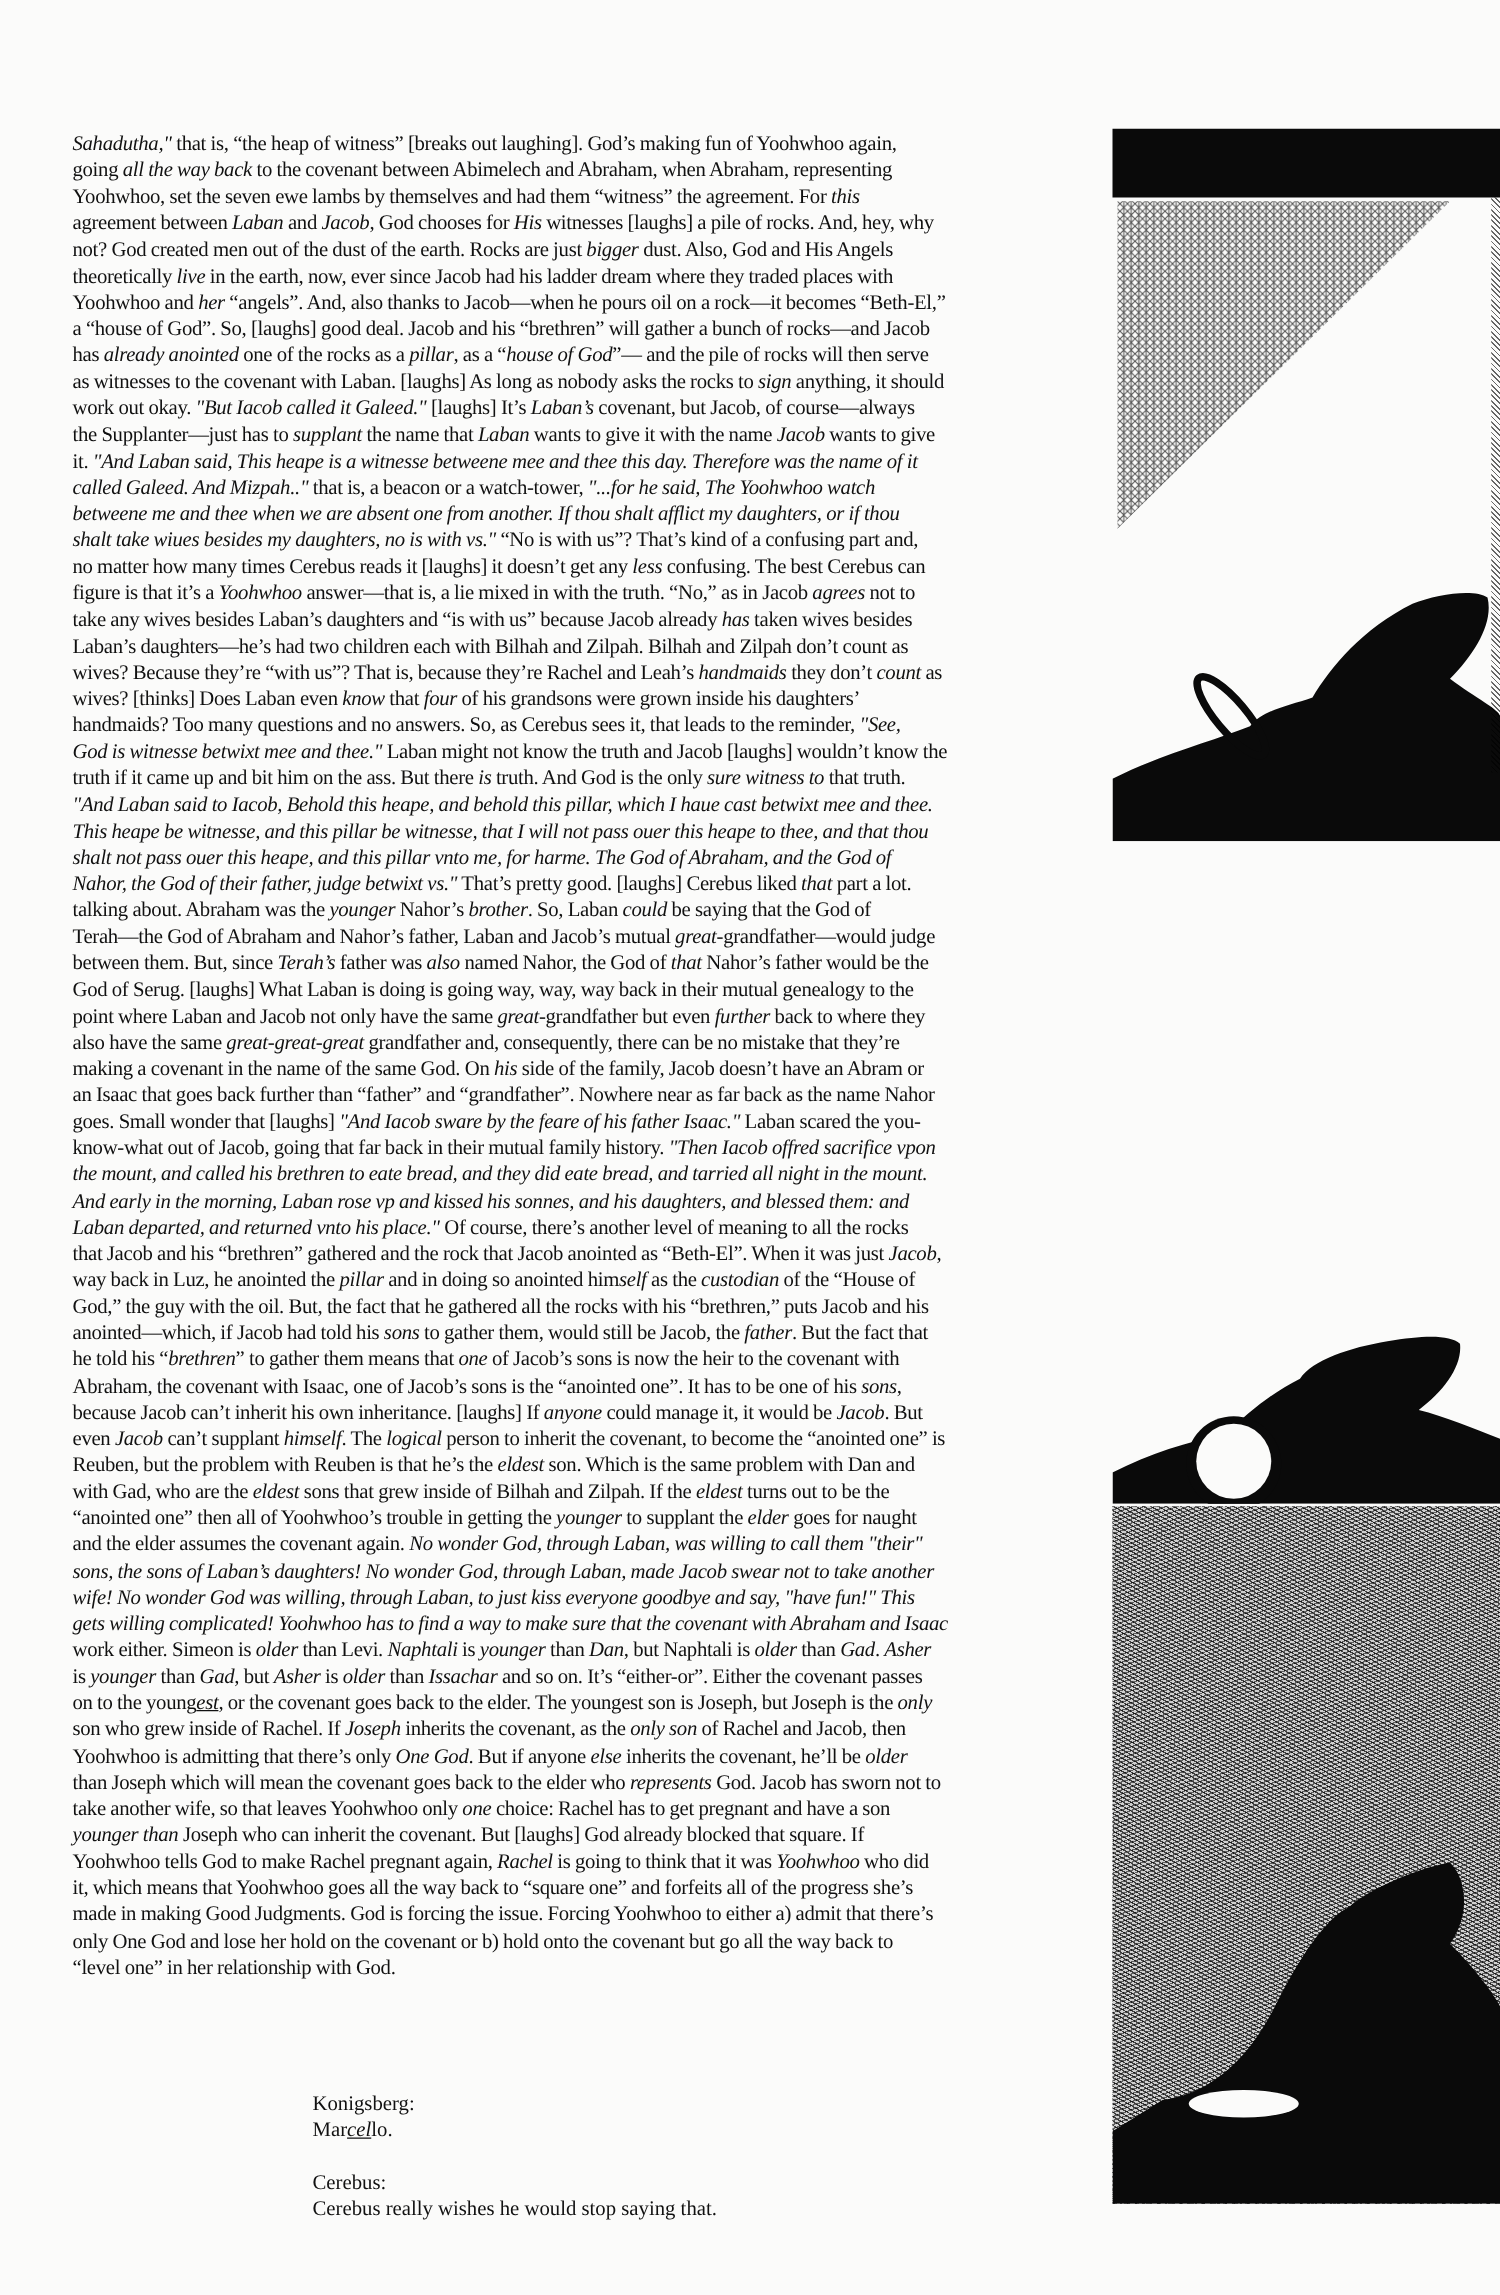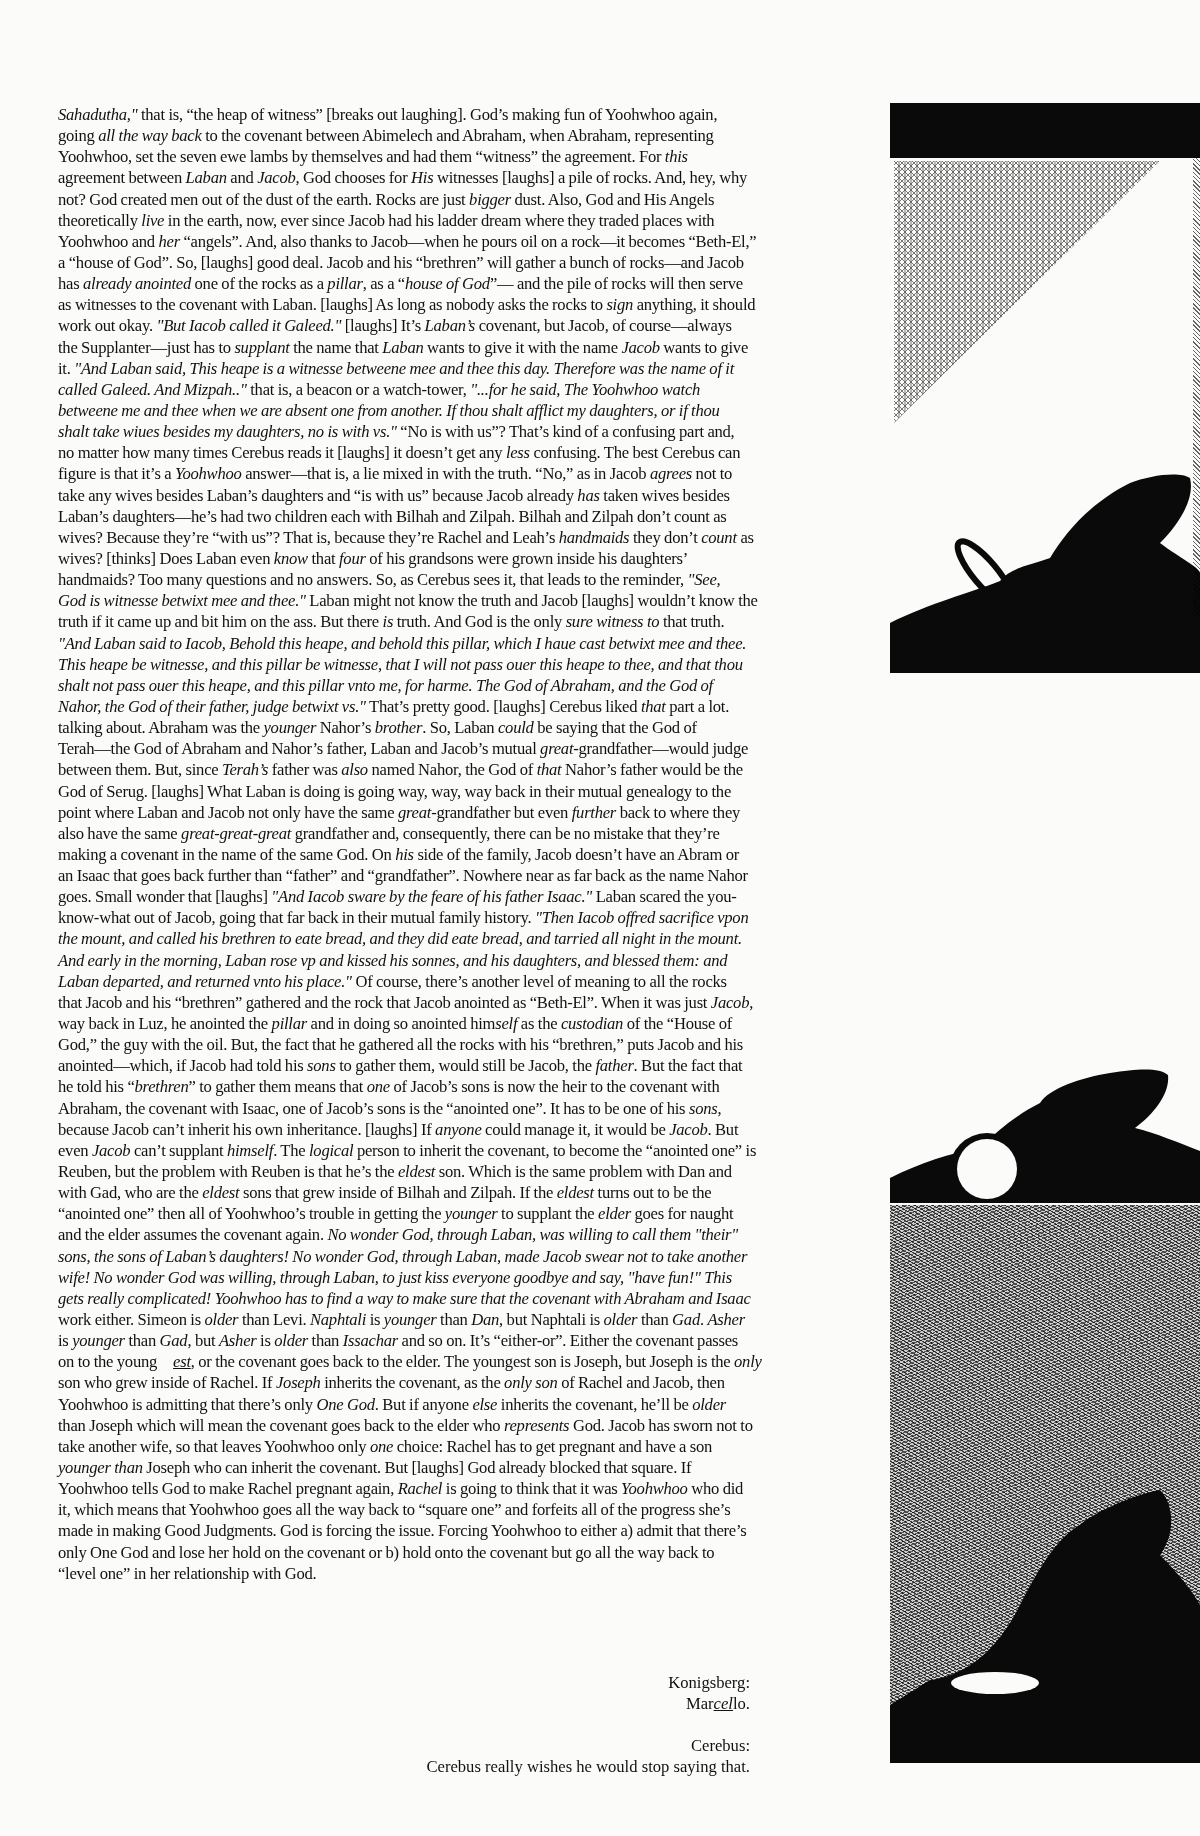--- a/index.html
+++ b/index.html
@@ -8,24 +8,24 @@
     background: #fbfbfa; color: #111;
     font-family: "Liberation Serif", "DejaVu Serif", serif;
   }
   .text-col {
     position: absolute; left: 58px; top: 104px; width: 810px;
     font-size: 16.6px; line-height: 21.15px; letter-spacing: -0.25px;
     word-spacing: -0.3px;
   }
   .line { white-space: nowrap; display: block; height: 21.15px; }
   .line i { font-style: italic; }
-  .line u { text-decoration: underline; margin-left: 16px; }
+  .line u { text-decoration: underline; }
   .credits {
     position: absolute; left: 250px; width: 500px; top: 1672px;
-    text-align: right; font-size: 16.6px; line-height: 21px;
+    text-align: left; font-size: 16.6px; line-height: 21px;
   }
   .credits .gap { height: 21px; }
   .art { position: absolute; left: 890px; width: 310px; }
   .bar { position: absolute; left: 0; right: 0; background: #0a0a0a; }
   .hatch-dense {
     background-color: #cfcfcf;
     background-image:
       repeating-linear-gradient(30deg, rgba(0,0,0,0.7) 0 1px, transparent 1px 3px),
       repeating-linear-gradient(-20deg, rgba(0,0,0,0.55) 0 1px, transparent 1px 3px);
   }
@@ -87,21 +87,21 @@
     <span class="line">he told his “<i>brethren</i>” to gather them means that <i>one</i> of Jacob’s sons is now the heir to the covenant with</span>
     <span class="line">Abraham, the covenant with Isaac, one of Jacob’s sons is the “anointed one”. It has to be one of his <i>sons</i>,</span>
     <span class="line">because Jacob can’t inherit his own inheritance. [laughs] If <i>anyone</i> could manage it, it would be <i>Jacob</i>. But</span>
     <span class="line">even <i>Jacob</i> can’t supplant <i>himself</i>. The <i>logical</i> person to inherit the covenant, to become the “anointed one” is</span>
     <span class="line">Reuben, but the problem with Reuben is that he’s the <i>eldest</i> son. Which is the same problem with Dan and</span>
     <span class="line">with Gad, who are the <i>eldest</i> sons that grew inside of Bilhah and Zilpah. If the <i>eldest</i> turns out to be the</span>
     <span class="line">“anointed one” then all of Yoohwhoo’s trouble in getting the <i>younger</i> to supplant the <i>elder</i> goes for naught</span>
     <span class="line">and the elder assumes the covenant again. <i>No wonder God, through Laban, was willing to call them "their"</i></span>
     <span class="line"><i>sons, the sons of Laban’s daughters! No wonder God, through Laban, made Jacob swear not to take another</i></span>
     <span class="line"><i>wife! No wonder God was willing, through Laban, to just kiss everyone goodbye and say, "have fun!" This</i></span>
-    <span class="line"><i>gets really complicated! Yoohwhoo has to find a way to make sure that the covenant with Abraham and Isaac</i></span>
+    <span class="line"><i>gets willing complicated! Yoohwhoo has to find a way to make sure that the covenant with Abraham and Isaac</i></span>
     <span class="line">work either. Simeon is <i>older</i> than Levi. <i>Naphtali</i> is <i>younger</i> than <i>Dan</i>, but Naphtali is <i>older</i> than <i>Gad</i>. <i>Asher</i></span>
     <span class="line">is <i>younger</i> than <i>Gad</i>, but <i>Asher</i> is <i>older</i> than <i>Issachar</i> and so on. It’s “either-or”. Either the covenant passes</span>
     <span class="line">on to the young<i><u>est</u></i>, or the covenant goes back to the elder. The youngest son is Joseph, but Joseph is the <i>only</i></span>
     <span class="line">son who grew inside of Rachel. If <i>Joseph</i> inherits the covenant, as the <i>only son</i> of Rachel and Jacob, then</span>
     <span class="line">Yoohwhoo is admitting that there’s only <i>One God</i>. But if anyone <i>else</i> inherits the covenant, he’ll be <i>older</i></span>
     <span class="line">than Joseph which will mean the covenant goes back to the elder who <i>represents</i> God. Jacob has sworn not to</span>
     <span class="line">take another wife, so that leaves Yoohwhoo only <i>one</i> choice: Rachel has to get pregnant and have a son</span>
     <span class="line"><i>younger than</i> Joseph who can inherit the covenant. But [laughs] God already blocked that square. If</span>
     <span class="line">Yoohwhoo tells God to make Rachel pregnant again, <i>Rachel</i> is going to think that it was <i>Yoohwhoo</i> who did</span>
     <span class="line">it, which means that Yoohwhoo goes all the way back to “square one” and forfeits all of the progress she’s</span>

